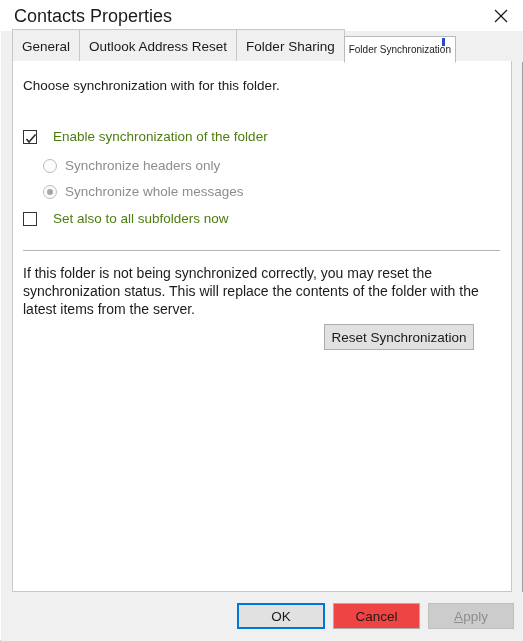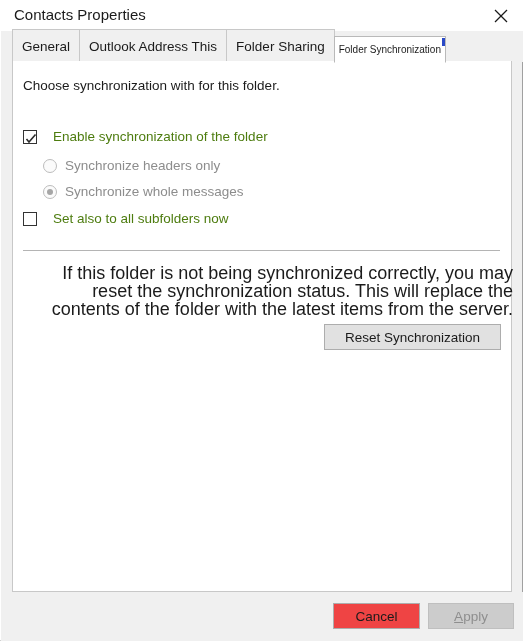--- a/index.html
+++ b/index.html
@@ -31,21 +31,21 @@
     position: absolute;
     left: 0; top: 0;
     width: 523px;
     height: 31px;
     background: #ffffff;
   }
   .title-text {
     position: absolute;
     left: 13px;
     top: 6px;
-    font-size: 15px;
+    font-size: 18px;
     color: #1b1b1b;
     white-space: nowrap;
   }
   .close-btn {
     position: absolute;
     right: 0;
     top: 0;
     width: 46px;
     height: 31px;
     display: flex;
@@ -204,35 +204,34 @@
     left: 10px;
     top: 189px;
     width: 477px;
     height: 1px;
     background: #b4b4b4;
   }
 
   
   .para {
     position: absolute;
-    left: 20px;
+    left: 10px;
     top: 203px;
     width: 480px;
-    font-size: 18px;
+    font-size: 14px;
     color: #1b1b1b;
     line-height: 18px;
-    text-align: right;
   }
 
   
   .reset-btn {
     position: absolute;
     left: 311px;
     top: 263px;
-    width: 177px;
+    width: 150px;
     height: 26px;
     box-sizing: border-box;
     background: #e1e1e1;
     border: 1px solid #adadad;
     font-family: "Liberation Sans", sans-serif;
     font-size: 13.5px;
     color: #1b1b1b;
     display: flex;
     align-items: center;
     justify-content: center;
@@ -296,21 +295,21 @@
           <line x1="1" y1="1" x2="13" y2="13" stroke="#1b1b1b" stroke-width="1.2"></line>
           <line x1="13" y1="1" x2="1" y2="13" stroke="#1b1b1b" stroke-width="1.2"></line>
         </svg>
       </span>
     </div>
   </div>
 
   <div class="tabstrip">
     <div class="tabs">
       <div class="tab">General</div>
-      <div class="tab">Outlook Address This</div>
+      <div class="tab">Outlook Address Reset</div>
       <div class="tab">Folder Sharing</div>
       <div class="tab active">Folder Synchronization</div>
     </div>
   </div>
   <div class="tab-focus-marker"></div>
 
   <div class="panel">
 
     <div class="intro-text">Choose synchronization with for this folder.</div>
 
@@ -342,20 +341,21 @@
 
     <div class="separator"></div>
 
     <div class="para">If this folder is not being synchronized correctly, you may reset the synchronization status. This will replace the contents of the folder with the latest items from the server.</div>
 
     <button class="reset-btn">Reset Synchronization</button>
 
   </div>
 
   <div class="footer">
+    <button class="footer-btn btn-ok">OK</button>
     <button class="footer-btn btn-cancel">Cancel</button>
     <button class="footer-btn btn-apply">
       <span class="accel">A</span>
         <span>pply</span>
     </button>
   </div>
 
 </div>
 
 </body></html>

